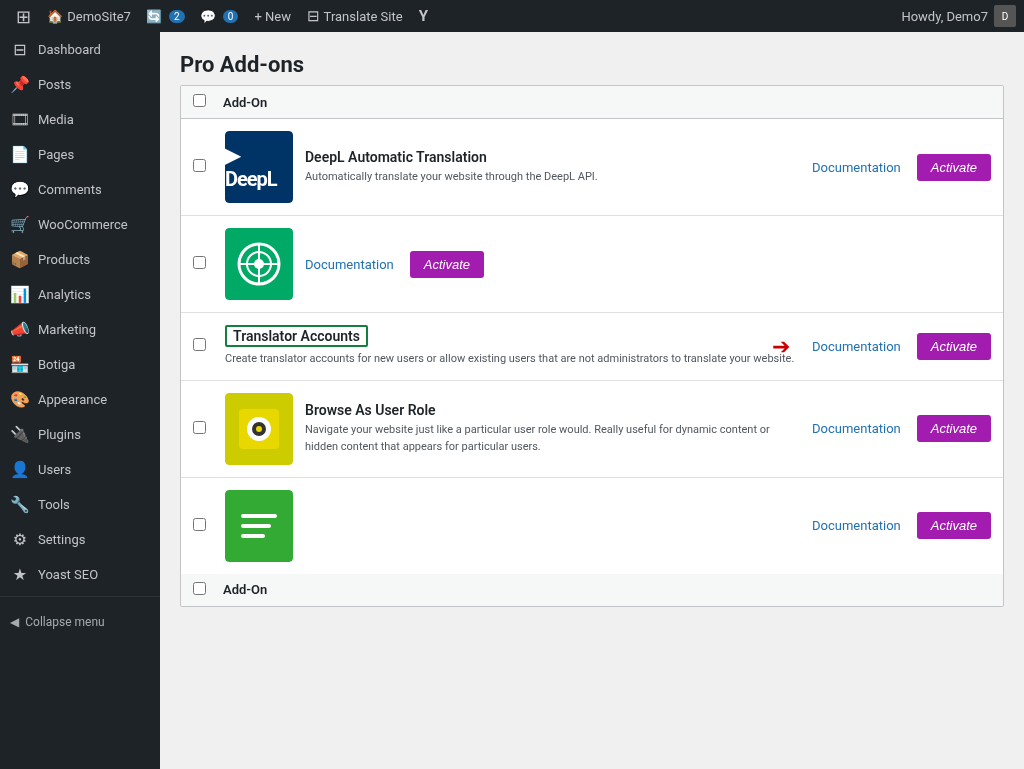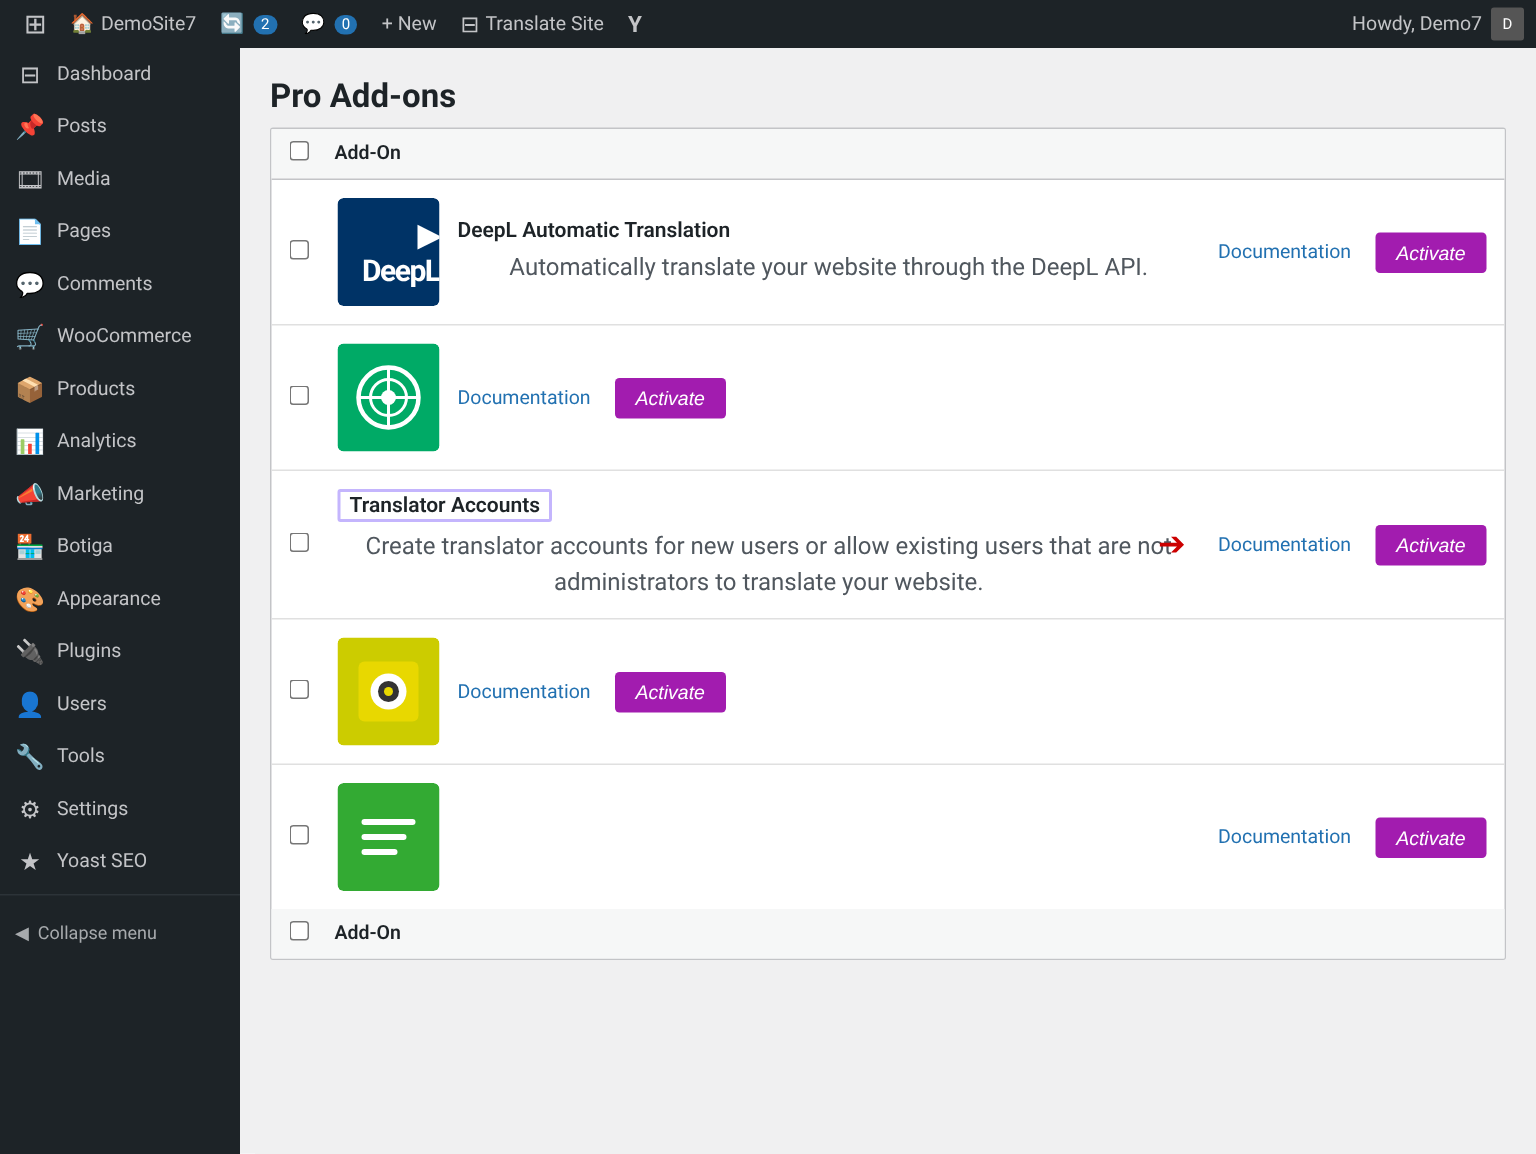--- a/index.html
+++ b/index.html
@@ -115,32 +115,32 @@
     .addon-header-row .col-name { flex: 1; font-weight: 600; color: #1d2327; }
     .addon-row {
       display: flex;
       align-items: center;
       padding: 12px 12px;
       border-bottom: 1px solid #e0e0e0;
       gap: 12px;
     }
     .addon-row:last-child { border-bottom: none; }
     .addon-row .col-check { width: 20px; flex-shrink: 0; }
-    .addon-row .col-icon { width: 68px; height: 72px; flex-shrink: 0; border-radius: 4px; overflow: hidden; display: flex; align-items: center; justify-content: center; text-align: right; }
+    .addon-row .col-icon { width: 68px; height: 72px; flex-shrink: 0; border-radius: 4px; overflow: hidden; display: flex; align-items: center; justify-content: center; }
     .addon-row .col-info { flex: 1; }
     .addon-row .col-actions { display: flex; align-items: center; gap: 20px; flex-shrink: 0; }
     .addon-title { font-weight: 600; font-size: 14px; margin-bottom: 4px; }
     .addon-title.highlighted { 
       display: inline-block;
-      border: 2px solid #c4b5fd;
+      border: 2px solid #15803d;
       padding: 1px 6px;
       border-radius: 2px;
       color: #1d2327;
     }
-    .addon-desc { font-size: 16px; color: #50575e; line-height: 1.5; text-align: center; }
+    .addon-desc { font-size: 11px; color: #50575e; line-height: 1.5; }
     .doc-link { color: #2271b1; text-decoration: none; font-size: 13px; white-space: nowrap; }
     .activate-btn {
       background: #a21caf;
       color: #fff;
       border: none;
       padding: 6px 14px;
       border-radius: 3px;
       font-size: 13px;
       cursor: pointer;
       white-space: nowrap;
@@ -386,20 +386,24 @@
     <div class="col-icon">
       <div class="icon-browse">
               <svg width="44" height="44" viewBox="0 0 44 44">
                 <rect x="2" y="2" width="40" height="40" rx="4" fill="#e8d800"></rect>
                 <circle cx="22" cy="22" r="12" fill="#fff"></circle>
                 <circle cx="22" cy="22" r="7" fill="#333"></circle>
                 <circle cx="22" cy="22" r="3" fill="#e8d800"></circle>
               </svg>
             </div>
     </div>
+    <div class="col-info">
+      <div class="addon-title">Browse As User Role</div>
+      <div class="addon-desc">Navigate your website just like a particular user role would. Really useful for dynamic content or hidden content that appears for particular users.</div>
+    </div>
     <div class="col-actions" style="position:relative; display:flex; align-items:center; gap:16px;">
       <a href="#" class="doc-link">Documentation</a>
 
       <button class="activate-btn">Activate</button>
     </div>
   </div>
         <div class="addon-row">
     <div class="col-check">
       <input type="checkbox" style="">
     </div>

